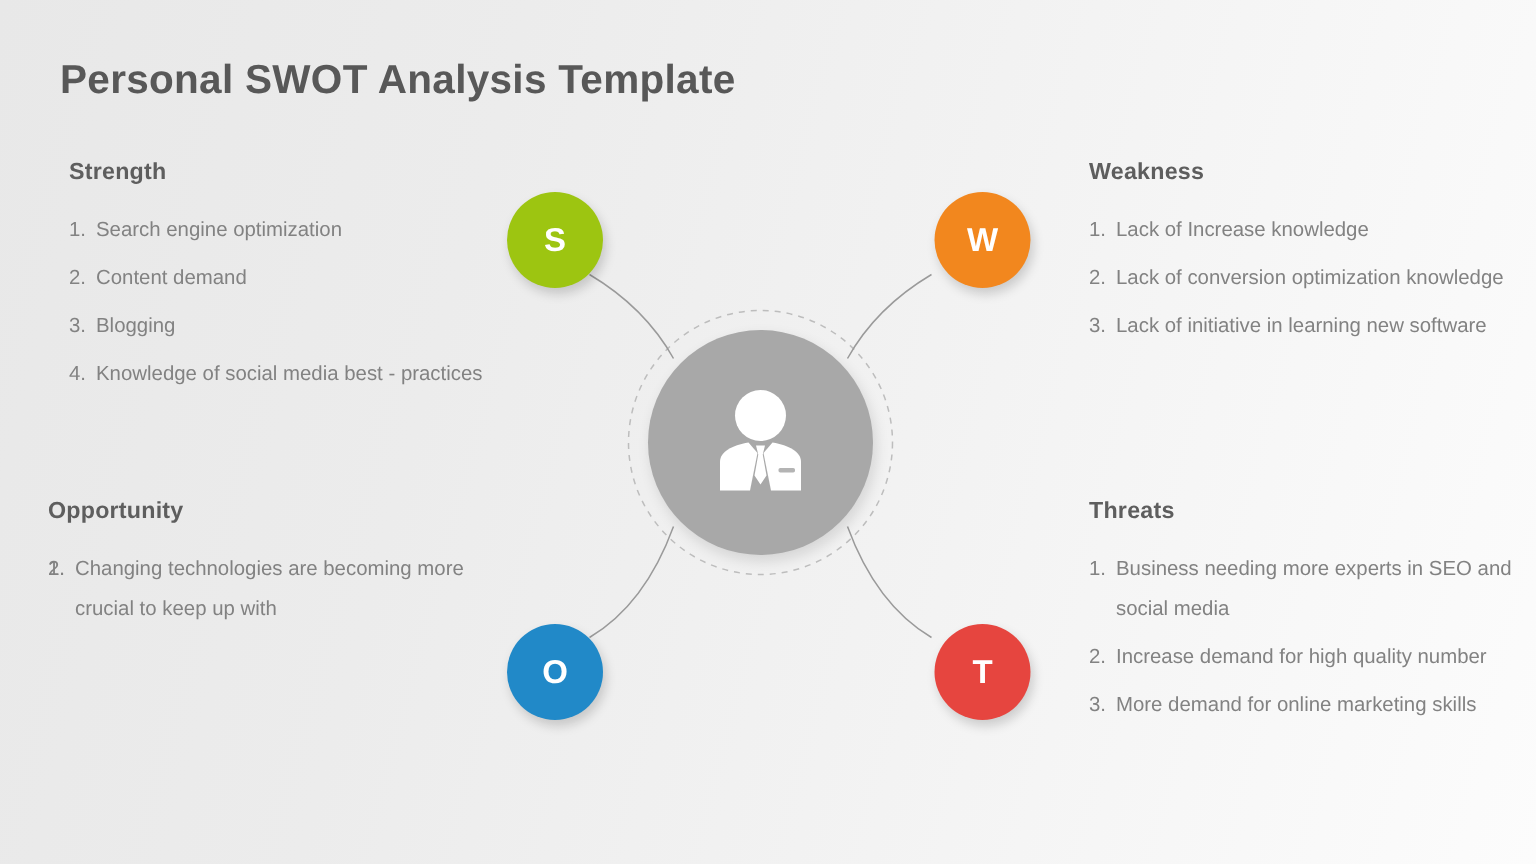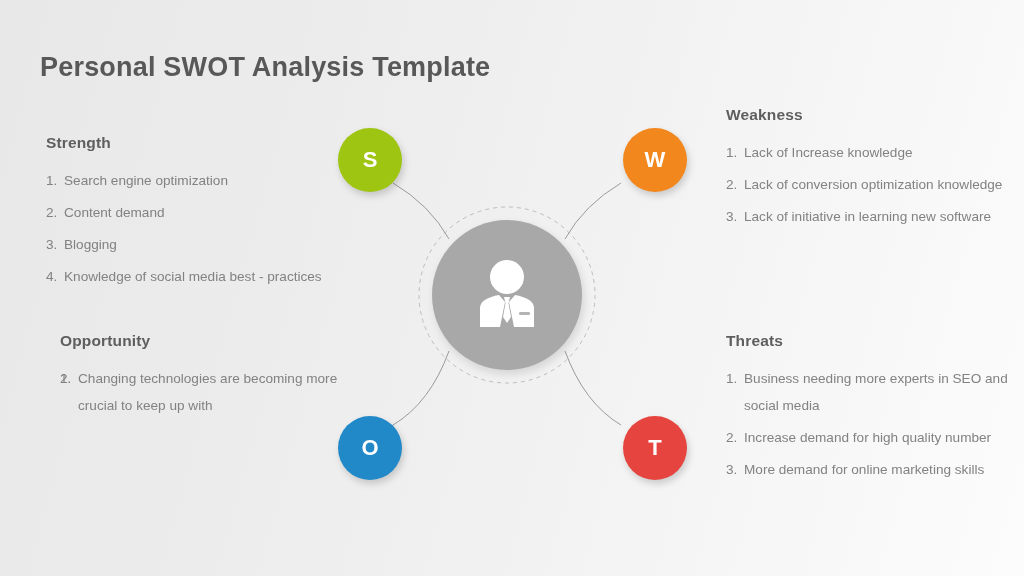--- a/index.html
+++ b/index.html
@@ -20,36 +20,36 @@
     width: 1024px;
     height: 576px;
     background: linear-gradient(105deg, #e8e8e8 0%, #ececec 28%, #f2f2f2 55%, #f8f8f8 78%, #fcfcfc 100%);
     overflow: hidden;
   }
 
   
   #slide-title {
     position: absolute;
     left: 40px;
-    top: 52px;
+    top: 38px;
     font-size: 27px;
     font-weight: bold;
     color: #585858;
     letter-spacing: 0.2px;
     white-space: nowrap;
   }
 
   
   .quadrant {
     position: absolute;
     width: 300px;
   }
-  .quadrant.q-strength     { left: 46px;  top: 106px; margin-top: 28px; }
+  .quadrant.q-strength     { left: 46px;  top: 106px; }
   .quadrant.q-weakness     { left: 726px; top: 106px; }
-  .quadrant.q-opportunity  { left: 60px;  top: 332px; }
+  .quadrant.q-opportunity  { left: 32px;  top: 332px; }
   .quadrant.q-threats      { left: 726px; top: 332px; }
 
   .quad-heading {
     font-size: 15.5px;
     font-weight: bold;
     color: #5e5e5e;
     margin: 0 0 16px 0;
     letter-spacing: 0.15px;
   }
 

